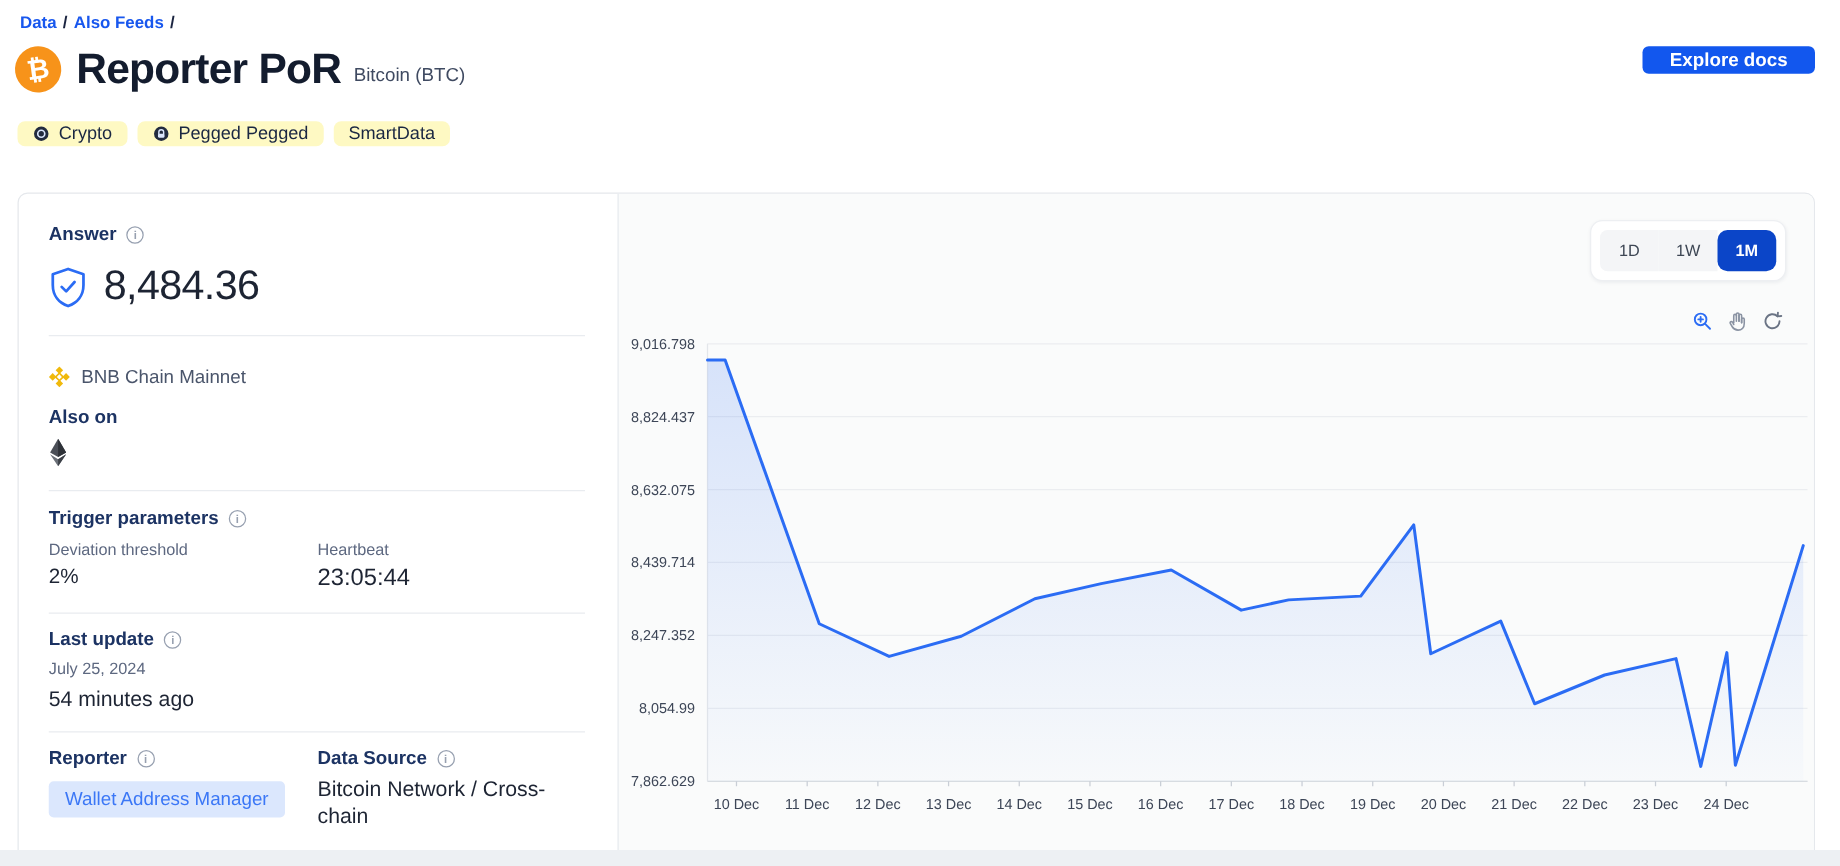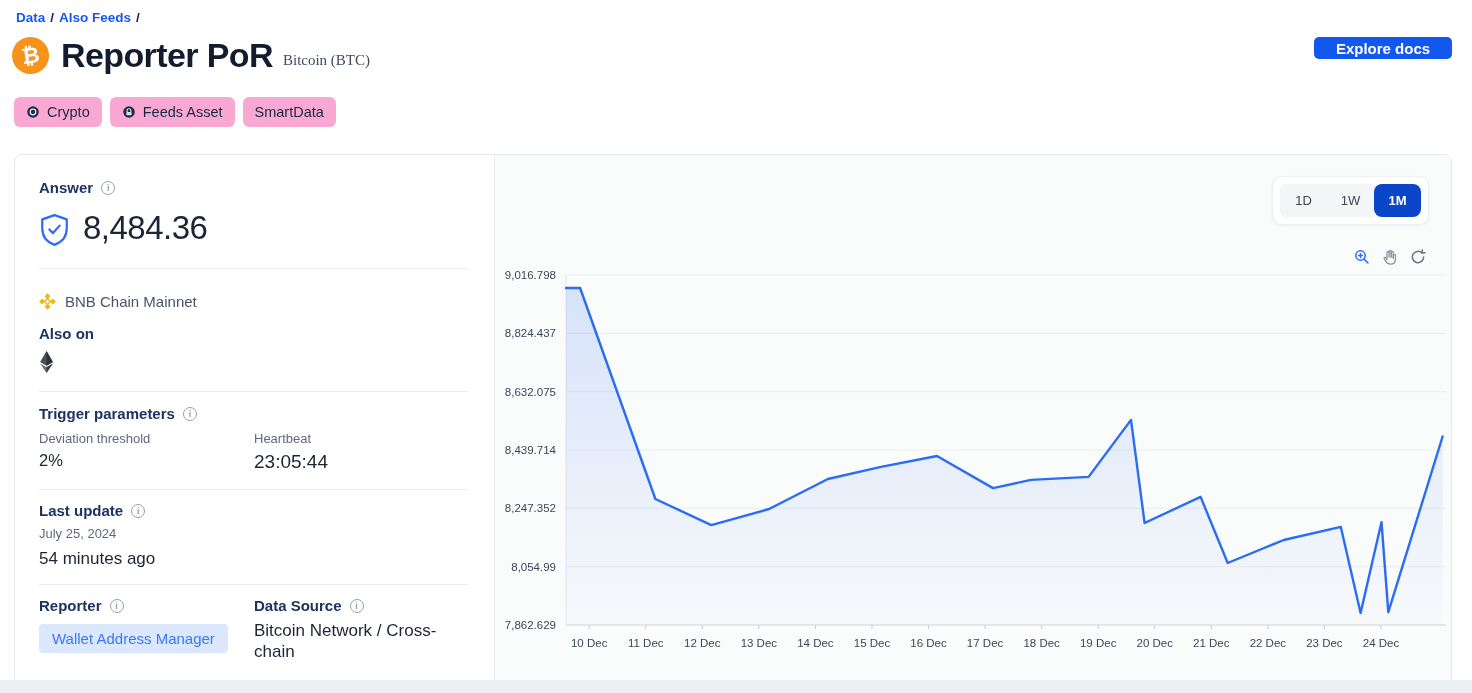--- a/index.html
+++ b/index.html
@@ -12,30 +12,30 @@
   .breadcrumb { position:absolute; left:16px; top:10px; font-size:13.5px; font-weight:700; color:#1b2440; }
   .breadcrumb a { color:#1857ee; text-decoration:none; cursor:pointer; }
   .breadcrumb .sep { margin:0 5px; color:#1b2440; }
   .title-row { position:absolute; left:12px; top:36px; display:flex; align-items:center; }
   .btc-badge {
     width:37px; height:37px; border-radius:50%; background:#f7931a; color:#fff;
     display:flex; align-items:center; justify-content:center; font-size:22px; font-weight:700;
     font-family:"DejaVu Sans", sans-serif; transform:rotate(-8deg);
   }
   .page-title { margin-left:12px; font-size:34px; font-weight:600; color:#131c2e; letter-spacing:-0.6px; }
-  .page-subtitle { margin-left:10px; margin-top:10px; font-size:15px; color:#3f4a61;font-family:Liberation Serif, serif; }
+  .page-subtitle { margin-left:10px; margin-top:10px; font-size:15px; color:#3f4a61; }
   .explore-btn {
     position:absolute; right:20px; top:37px; width:138px; height:22px;
     background:#1257ee; color:#fff; font-size:15px; font-weight:700;
     border:none; border-radius:5px; cursor:pointer; font-family:"Liberation Sans", sans-serif;
   }
   .tags-row { position:absolute; left:14px; top:97px; display:flex; gap:8px; }
   .chip {
-    display:flex; align-items:center; gap:7px; background:#f9a8d4; color:#1a2742;
-    font-size:14.5px; padding:3px 12px; height:30px; border-radius:6px; cursor:pointer;
+    display:flex; align-items:center; gap:7px; background:#fef9c3; color:#1a2742;
+    font-size:14.5px; padding:3px 12px; height:20px; border-radius:6px; cursor:pointer;
   }
   
   .card {
     position:absolute; left:14px; top:154px; width:1438px; height:620px;
     background:#fff; border:1px solid #e5e8ec; border-radius:8px;
     display:flex; overflow:hidden;
   }
   .left-panel { width:479px; flex:none; padding:24px 26px 0 24px; }
   .sec { border-bottom:1px solid #e9ecf0; }
   .sec-label { display:flex; align-items:center; gap:8px; font-size:15px; font-weight:700; color:#1c3363; }
@@ -108,21 +108,21 @@
         <circle cx="8" cy="8" r="3.2" fill="none" stroke="#dbe6fd" stroke-width="1.5"></circle>
       </svg>
     <span>Crypto</span>
   </div>
   <div class="chip">
     <svg class="chip-ic" width="14" height="14" viewBox="0 0 16 16">
         <circle cx="8" cy="8" r="6.6" fill="#222b3f"></circle>
         <path d="M5.8 8.2v-1.7a2.2 2.2 0 0 1 4.4 0v1.7" fill="none" stroke="#dbe6fd" stroke-width="1.3"></path>
         <rect x="5" y="8" width="6" height="3.6" rx="1" fill="#dbe6fd"></rect>
       </svg>
-    <span>Feeds Asset</span>
+    <span>Pegged Pegged</span>
   </div>
   <div class="chip">
     <span>SmartData</span>
   </div>
 </div>
 
 <div class="card">
 
   <div class="left-panel">
 

